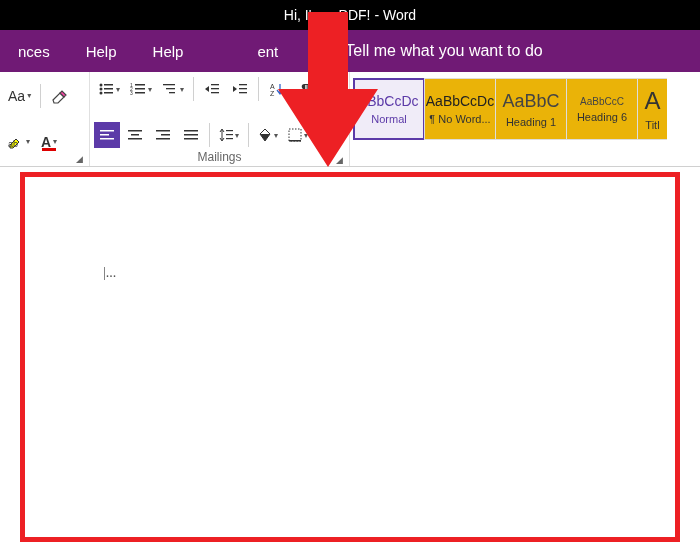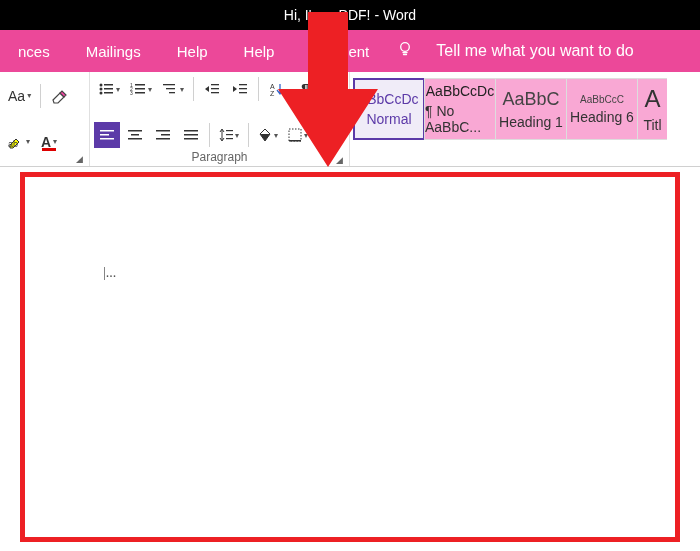--- a/index.html
+++ b/index.html
@@ -14,21 +14,21 @@
   .titlebar {
     background: #000;
     color: #fff;
     height: 30px;
     display: flex;
     align-items: center;
     justify-content: center;
     font-size: 14px;
   }
   .menubar {
-    background: #ec4899;
+    background: #701a75;
     color: #fff;
     height: 42px;
     display: flex;
     align-items: center;
     padding: 0 0px;
     gap: 0;
   }
   .menu-item {
     padding: 0 18px;
     font-size: 15px;
@@ -125,35 +125,35 @@
     height: 62px;
   }
   .style-item {
     width: 72px;
     border: 1px solid #ddd;
     display: flex;
     flex-direction: column;
     align-items: center;
     justify-content: center;
     cursor: pointer;
-    background: #f9a8d4;
+    background: #eab308;
     margin-left: -1px;
   }
   .style-item.selected {
     border: 2px solid #5c3aa8;
     background: #f0ecf8;
   }
   .style-preview {
     font-size: 14px;
     color: #222;
   }
   .style-item.selected .style-preview,
   .style-item.selected .style-label { color: #5c3aa8; }
   .style-label {
-    font-size: 14px;
+    font-size: 11px;
     margin-top: 4px;
     color: #333;
   }
   .style-h1 .style-preview { font-size: 18px; color: #444; }
   .style-h2 .style-preview { font-size: 10px; color: #444; }
   .style-title .style-preview { font-size: 24px; font-weight: 300; color: #333; }
   .style-title { width: 30px; border-right:none; }
   .document-area {
     position: absolute;
     left: 20px;
@@ -181,21 +181,20 @@
 </style>
 </head>
 <body>
 
 <div class="titlebar">
   <span>Hi, I'm a PDF!  -  Word</span>
 </div>
 
 <div class="menubar">
   <div class="menu-item">nces</div>
-  <div class="menu-item">Mailings</div>
   <div class="menu-item">Help</div>
   <div class="menu-item">Help</div>
   <div class="menu-spacer"></div>
   <div class="menu-item">ent</div>
   <div class="tellme">
     <span class="bulb">
       <svg width="16" height="16" viewBox="0 0 16 16">
           <circle cx="8" cy="6" r="4.3" fill="none" stroke="#fff" stroke-width="1.3"></circle>
           <path d="M6 11.5h4M6.5 13.5h3" stroke="#fff" stroke-width="1.3" stroke-linecap="round"></path>
         </svg>
@@ -340,35 +339,35 @@
           </div>
         <div class="rbtn caret">
             <svg width="14" height="14">
               <rect x="1" y="1" width="12" height="12" fill="none" stroke="#333" stroke-dasharray="1.5"></rect>
               <rect x="1" y="12" width="12" height="1.5" fill="#333"></rect>
             </svg>
           </div>
       </div>
     </div>
     <div class="ribbon-group-label">
-      <span>Paragraph</span>
+      <span>Mailings</span>
       <span class="dialog-launcher">◢</span>
     </div>
   </div>
 
   <div class="ribbon-group styles-group">
     <div class="ribbon-group-body" style="justify-content:flex-start;padding-top:2px">
       <div class="style-gallery">
         <div class="style-item selected">
           <div class="style-preview">aBbCcDc</div>
           <div class="style-label">Normal</div>
         </div>
         <div class="style-item">
           <div class="style-preview">AaBbCcDc</div>
-          <div class="style-label">¶ No AaBbC...</div>
+          <div class="style-label">¶ No Word...</div>
         </div>
         <div class="style-item style-h1">
           <div class="style-preview">AaBbC</div>
           <div class="style-label">Heading 1</div>
         </div>
         <div class="style-item style-h2">
           <div class="style-preview">AaBbCcC</div>
           <div class="style-label">Heading 6</div>
         </div>
         <div class="style-item style-title">

